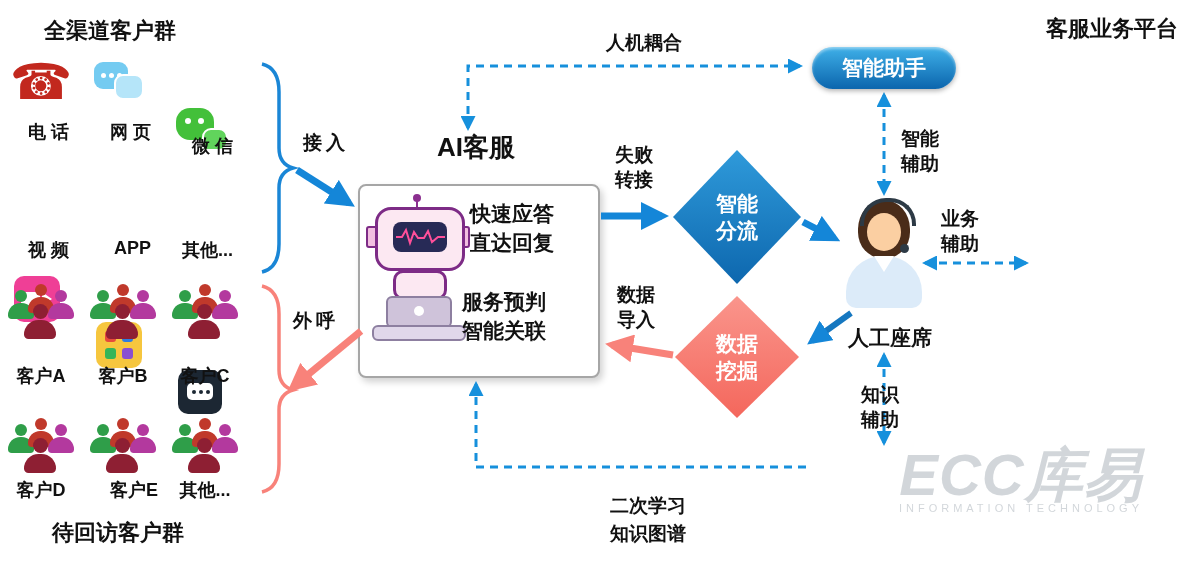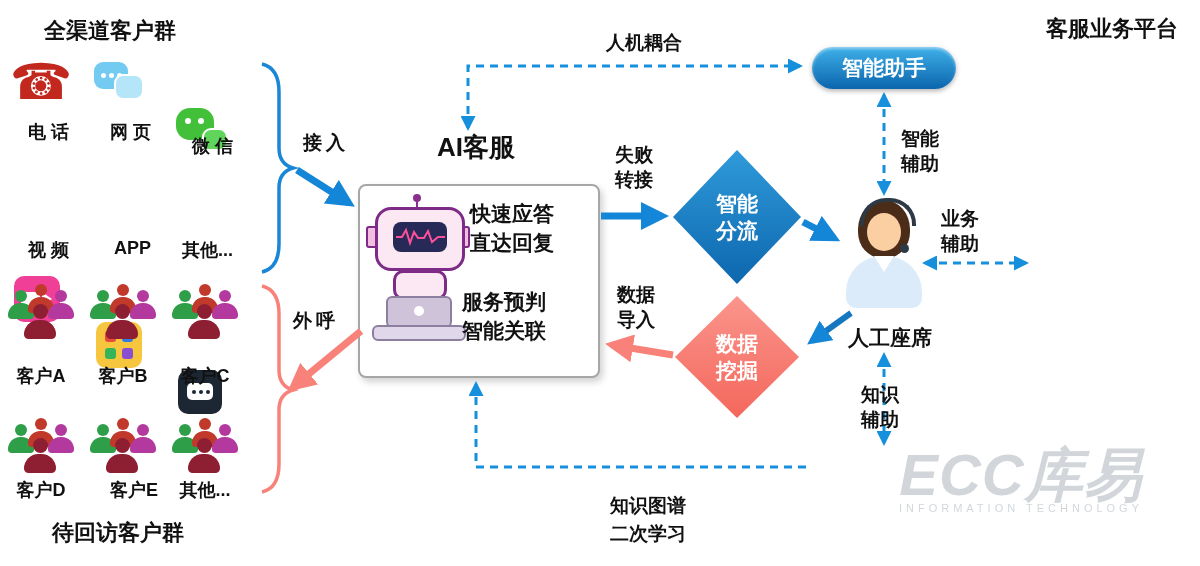--- a/index.html
+++ b/index.html
@@ -367,17 +367,17 @@
   </div>
   <div class="lbl edge two" style="left:612px;top:282px;width:48px;">
     <div>数据</div>
     <div>导入</div>
   </div>
   <div class="lbl edge two" style="left:856px;top:382px;width:48px;">
     <div>知识</div>
     <div>辅助</div>
   </div>
   <div class="lbl edge" style="left:586px;top:492px;width:124px;line-height:28px;">
+    <div>二次学习</div>
     <div>知识图谱</div>
-    <div>二次学习</div>
   </div>
 
 </div>
 
 </body></html>

